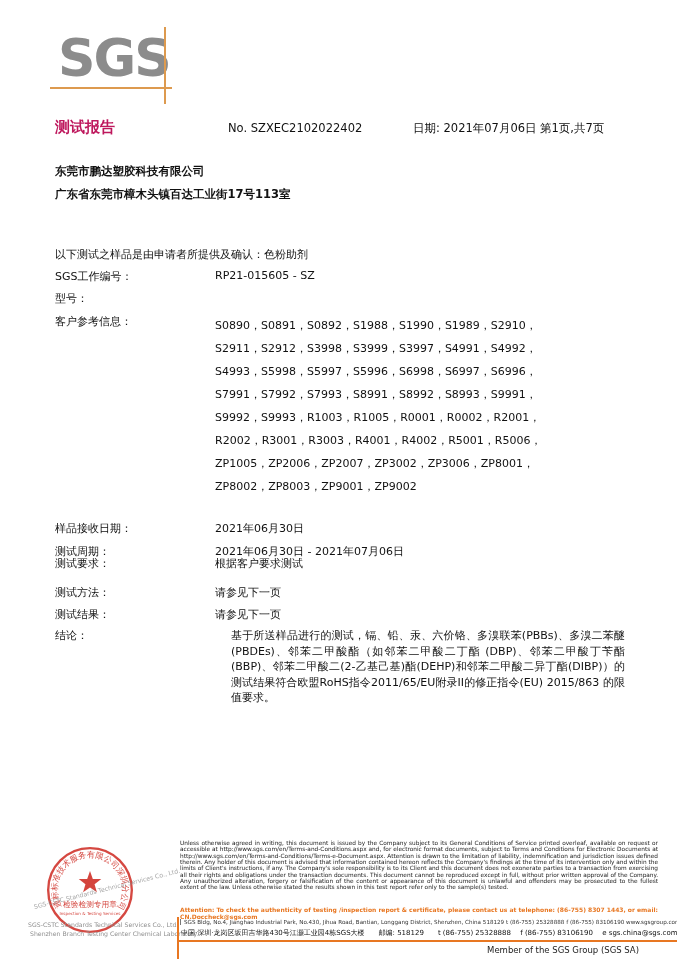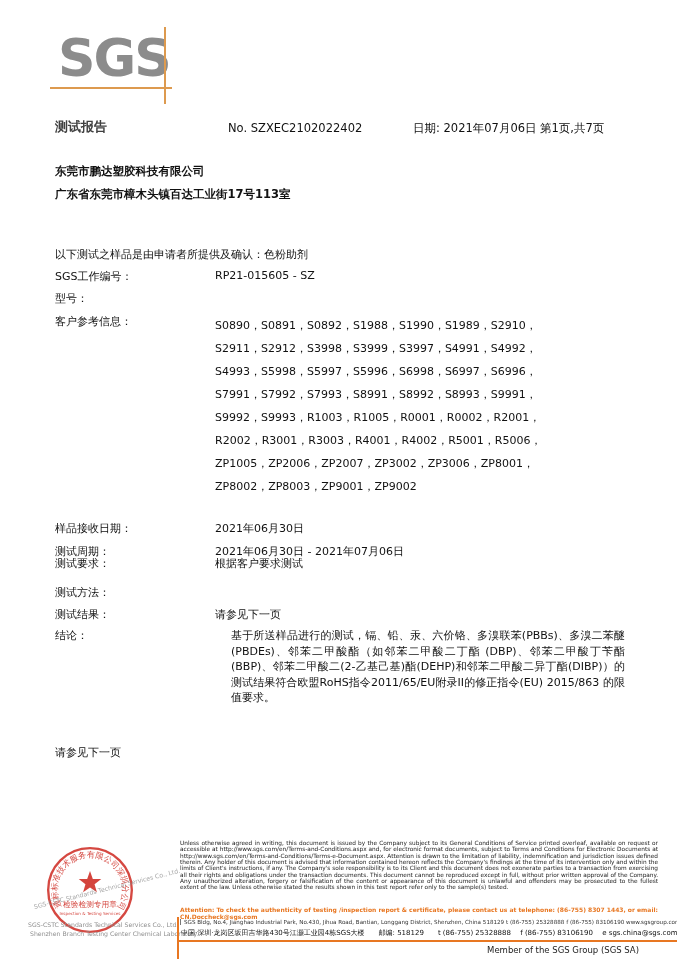--- a/index.html
+++ b/index.html
@@ -4,21 +4,21 @@
 <style>
   html,body{margin:0;padding:0;background:#ffffff;}
   #page{position:relative;width:677px;height:959px;background:#fff;overflow:hidden;
         font-family:"DejaVu Sans","Liberation Sans",sans-serif;color:#1c1c1c;}
   .abs{position:absolute;}
 
   
   .logo-text{font-size:52px;font-weight:bold;color:#8c8c8c;letter-spacing:-2px;line-height:1;}
   .cross-h{background:#dd9a4f;height:2px;}
   .cross-v{background:#dd9a4f;width:2px;}
-  .doc-title{font-size:13px;font-weight:bold;color:#404040;}
+  .doc-title{font-size:15px;font-weight:bold;color:#be185d;}
   .hdr-meta{font-size:11.5px;color:#111;}
 
   
   .company{font-size:11.5px;font-weight:bold;color:#111;line-height:23px;}
   .intro{font-size:11px;color:#111;}
   .frow{position:absolute;left:55px;width:570px;display:flex;font-size:11px;color:#111;}
   .frow .lbl{width:160px;flex:0 0 160px;}
   .frow .val{flex:1;}
   .ref-line{line-height:23px;}
   .concl{line-height:15.5px;text-align:justify;width:452px;}
@@ -79,21 +79,21 @@
     <div class="val">2021年06月30日</div>
   </div>
   <div class="frow" style="top:544px;">
     <div class="lbl">测试周期：</div>
     <div class="val">2021年06月30日 - 2021年07月06日</div>
   </div>
   <div class="frow" style="top:556px;">
     <div class="lbl">测试要求：</div>
     <div class="val">根据客户要求测试</div>
   </div>
-  <div class="frow" style="top:585px;flex-direction:column;">
+  <div class="frow" style="top:585px;">
     <div class="lbl">测试方法：</div>
     <div class="val">请参见下一页</div>
   </div>
   <div class="frow" style="top:607px;">
     <div class="lbl">测试结果：</div>
     <div class="val">请参见下一页</div>
   </div>
   <div class="frow" style="top:628px;gap:16px;">
     <div class="lbl">结论：</div>
     <div class="val concl">基于所送样品进行的测试，镉、铅、汞、六价铬、多溴联苯(PBBs)、多溴二苯醚(PBDEs)、邻苯二甲酸酯（如邻苯二甲酸二丁酯 (DBP)、邻苯二甲酸丁苄酯(BBP)、邻苯二甲酸二(2-乙基己基)酯(DEHP)和邻苯二甲酸二异丁酯(DIBP)）的测试结果符合欧盟RoHS指令2011/65/EU附录II的修正指令(EU) 2015/863 的限值要求。</div>

